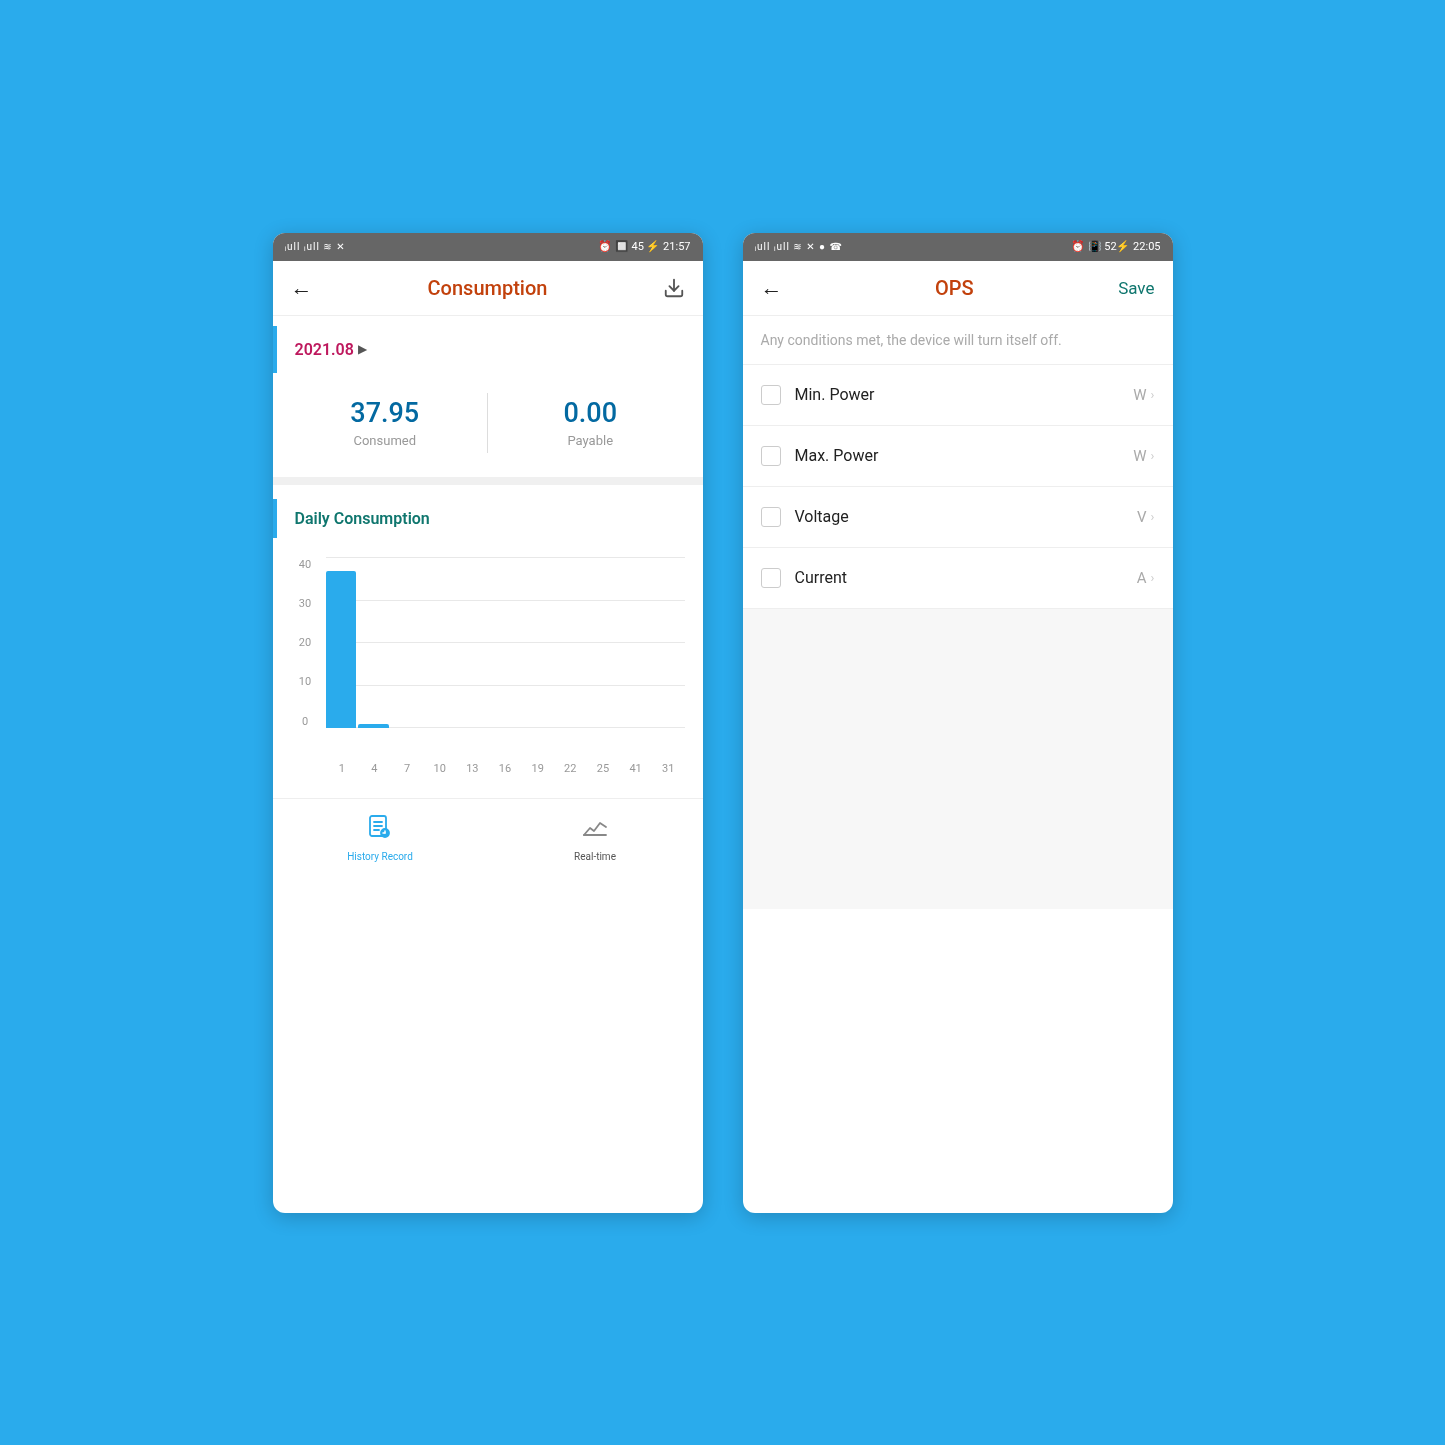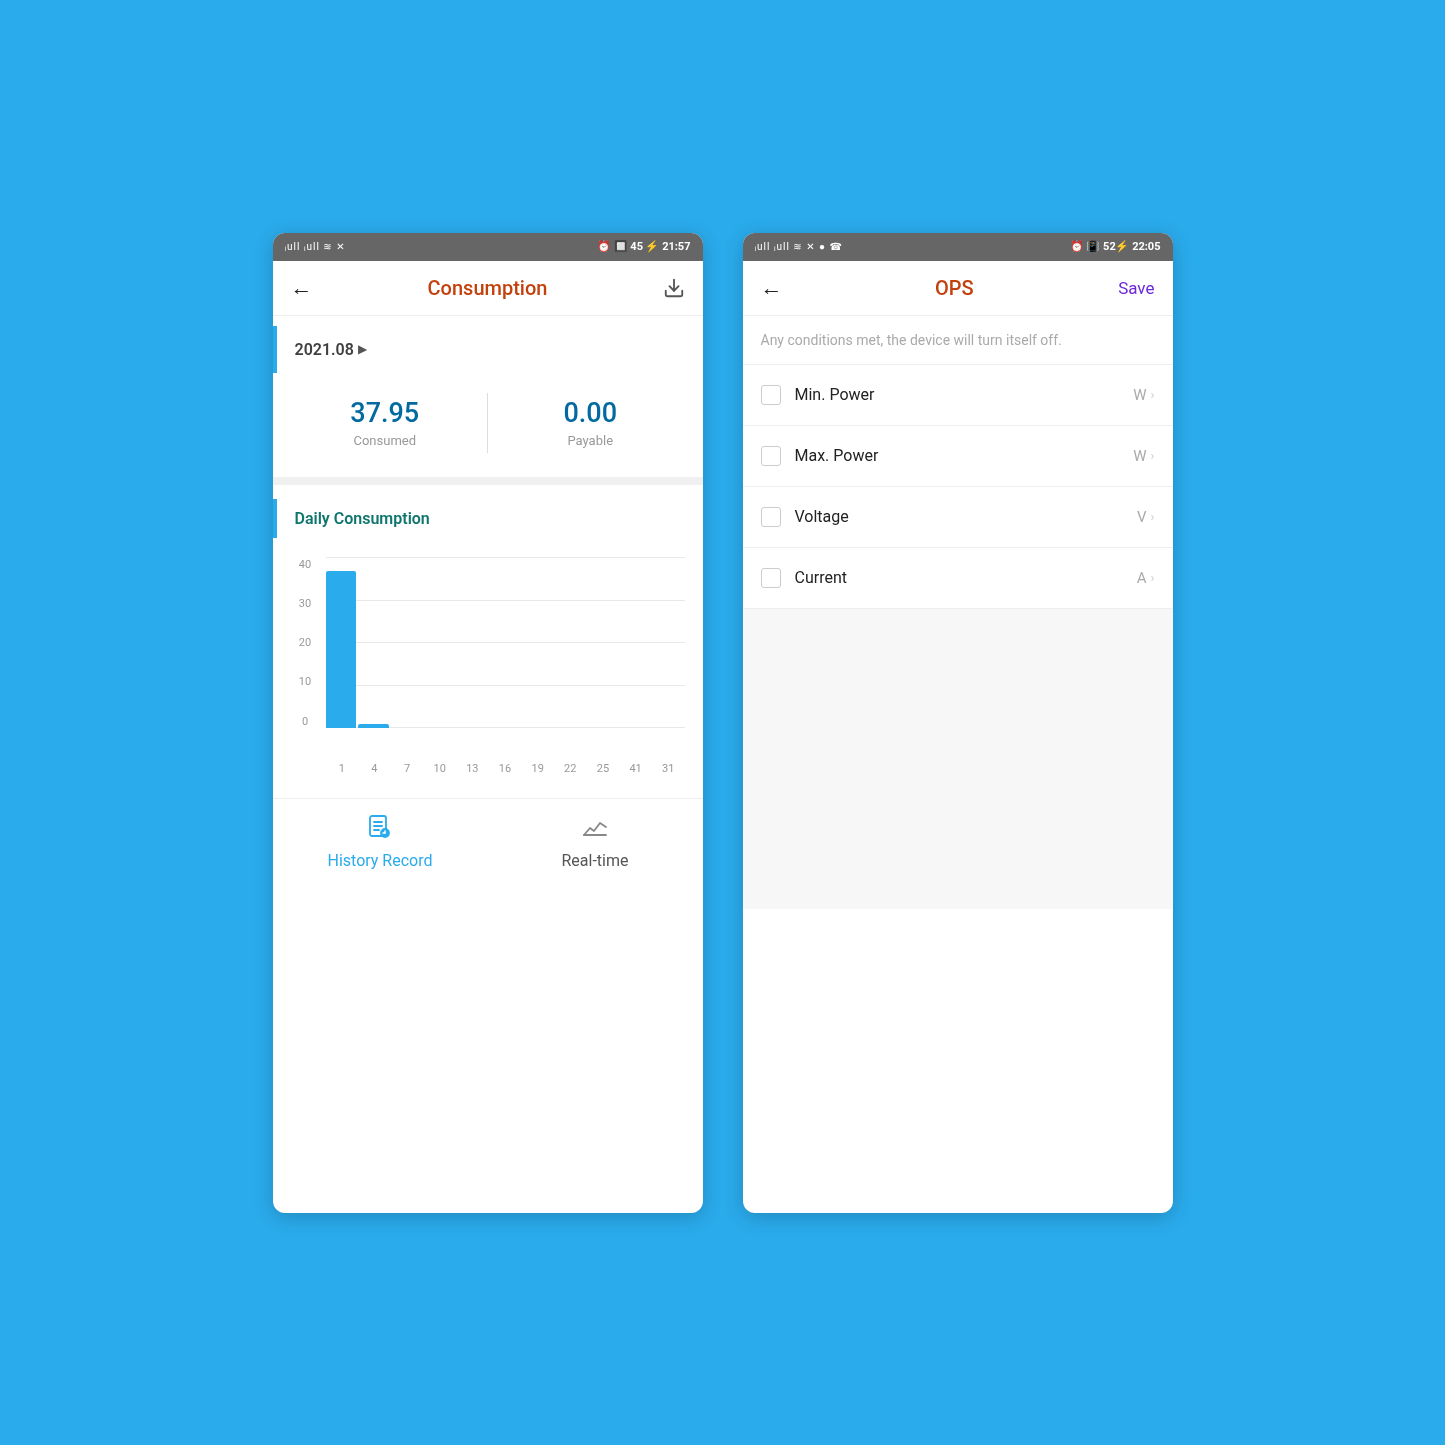--- a/index.html
+++ b/index.html
@@ -53,21 +53,20 @@
     .status-left {
       display: flex;
       align-items: center;
       gap: 3px;
     }
 
     .status-right {
       display: flex;
       align-items: center;
       gap: 4px;
-      font-weight: bold;
     }
 
     
     .nav-bar {
       display: flex;
       align-items: center;
       justify-content: space-between;
       padding: 14px 18px;
       border-bottom: 1px solid #eee;
       background: #fff;
@@ -90,38 +89,38 @@
 
     .nav-right-icon {
       width: 30px;
       display: flex;
       justify-content: flex-end;
       color: #555;
       font-size: 18px;
     }
 
     .nav-save {
-      color: #6d28d9;
+      color: #0f766e;
       font-size: 17px;
       cursor: pointer;
     }
 
     
     .month-header {
       display: flex;
       align-items: center;
       padding: 14px 18px;
       border-left: 4px solid #2AABEC;
       margin: 10px 0 0 0;
     }
 
     .month-text {
       font-size: 16px;
       font-weight: 600;
-      color: #404040;
+      color: #be185d;
     }
 
     .month-arrow {
       color: #555;
       margin-left: 4px;
       font-size: 12px;
     }
 
     .stats-row {
       display: flex;
@@ -273,21 +272,21 @@
       align-items: center;
       gap: 4px;
       cursor: pointer;
     }
 
     .tab-icon {
       font-size: 24px;
     }
 
     .tab-label {
-      font-size: 16px;
+      font-size: 10px;
     }
 
     .tab-active .tab-label {
       color: #2AABEC;
     }
 
     .tab-active .tab-icon {
       color: #2AABEC;
     }
 

